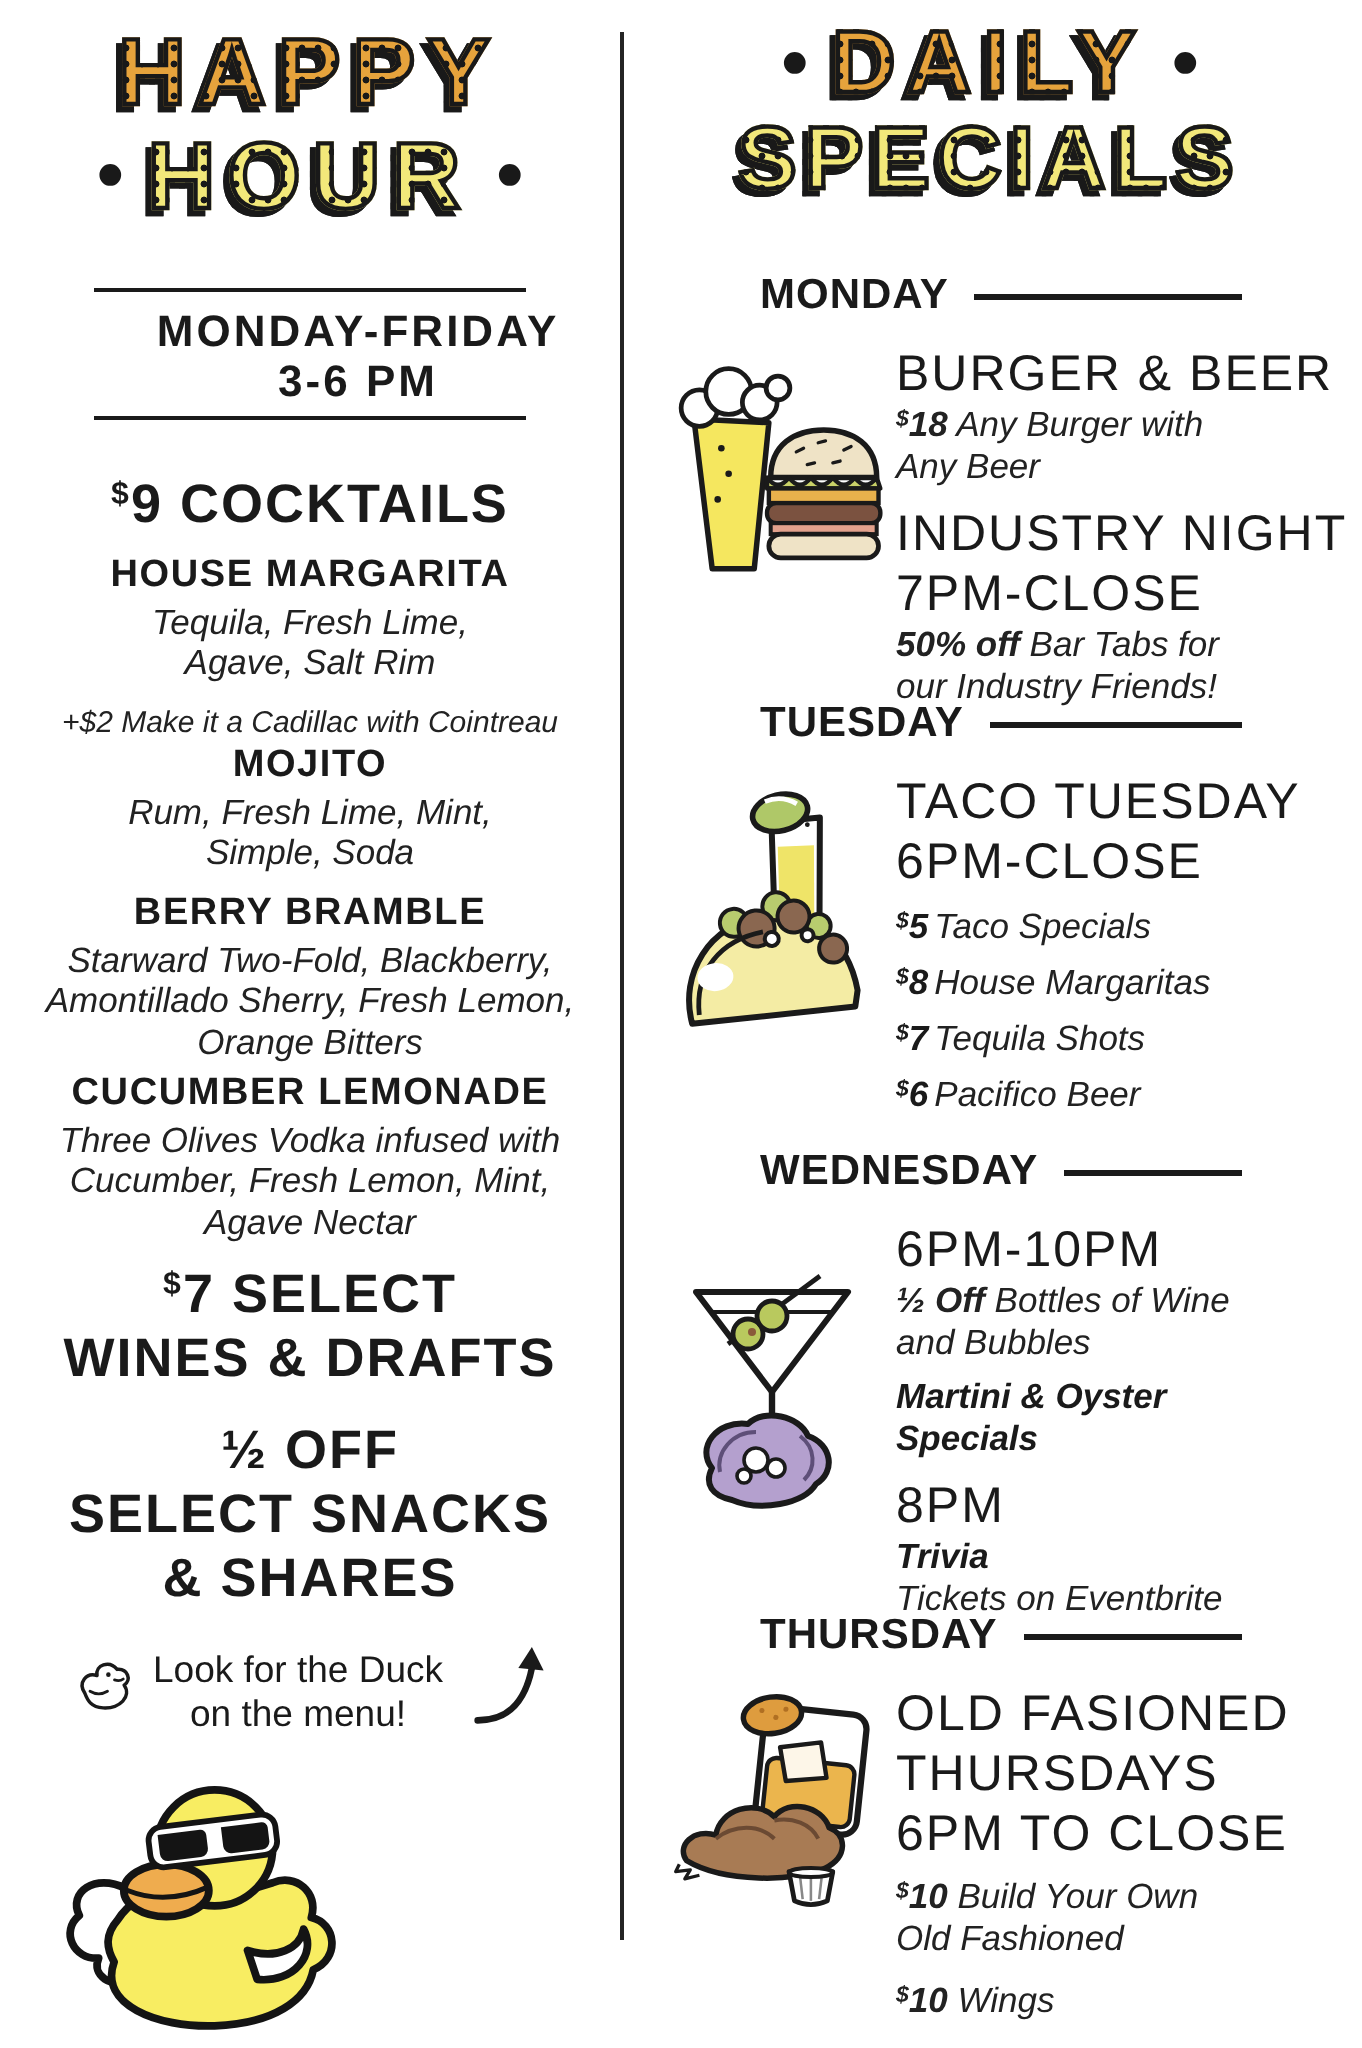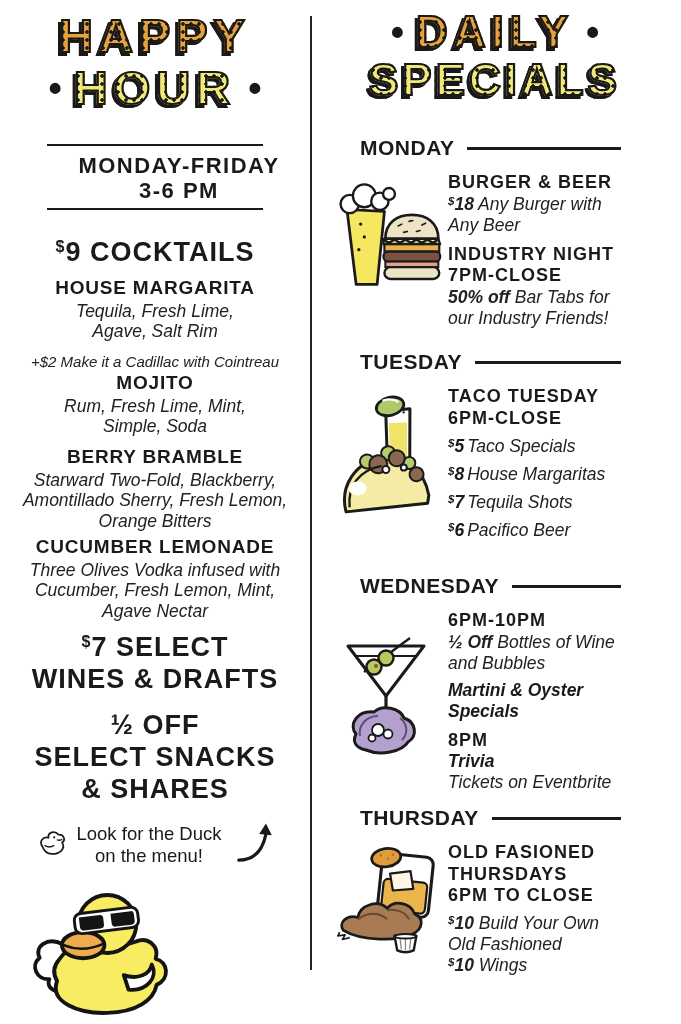--- a/index.html
+++ b/index.html
@@ -47,33 +47,33 @@
   
   .divider { position:absolute; left:310px; top:16px; width:2px; height:954px; background:#242424; }
 
   
   .col-right { position:absolute; left:330px; top:0; width:351px; height:1024px; }
   .rtitle { position:absolute; top:10px; left:0; width:330px; }
   .rtitle .title-row + .title-row { margin-top:4px; }
 
   .day { position:absolute; left:0; width:351px; }
   .day-head { display:flex; align-items:center; margin-left:30px; }
-  .day-label { font-size:21px; font-weight:800; letter-spacing:0.5px; }
+  .day-label { font-size:21px; font-weight:800; letter-spacing:0.5px;margin-left:20px; }
   .day-rule { flex:1; height:3px; background:#1a1a1a; margin-left:13px; margin-right:60px; }
   .day-body { display:flex; margin-left:6px; margin-top:12px; }
   .day-icon { flex:0 0 106px; }
   .day-icon svg { display:block; }
   .day-text { margin-left:6px; width:235px; }
 
-  .entry-title { font-size:18px; font-weight:700; letter-spacing:1px; line-height:1.2; }
+  .entry-title { font-size:25px; font-weight:400; letter-spacing:1px; line-height:1.2; }
   .entry-line  { font-size:17.5px; font-style:italic; font-weight:500; line-height:1.2; color:#222; }
   .entry-sub   { font-size:17.5px; font-style:italic; font-weight:800; line-height:1.2; }
   .cur { font-size:11.5px; font-weight:800; font-style:italic; vertical-align:5px; }
   .amt { font-weight:800; font-style:italic;text-align:center; }
-  .mt6{margin-top:6px;} .mt8{margin-top:8px;} .mt10{margin-top:0;}
+  .mt6{margin-top:6px;} .mt8{margin-top:8px;} .mt10{margin-top:10px;}
 
   .deal-row { margin-top:7px; font-size:17.5px; }
   .deal-row .deal-text { font-style:italic; font-weight:500; margin-left:3px; color:#222; }
 
   .big-duck { position:absolute; left:30px; top:888px; }
 </style>
 </head>
 <body>
 
 <div class="page">

